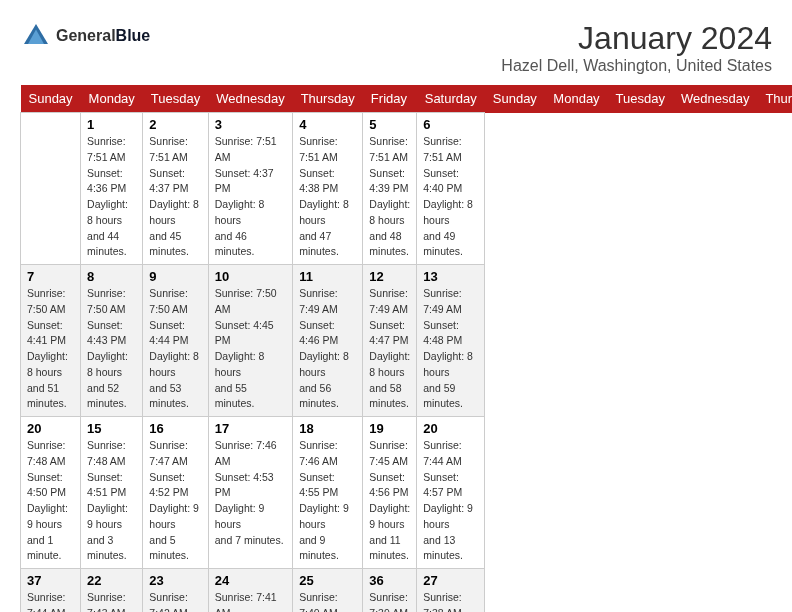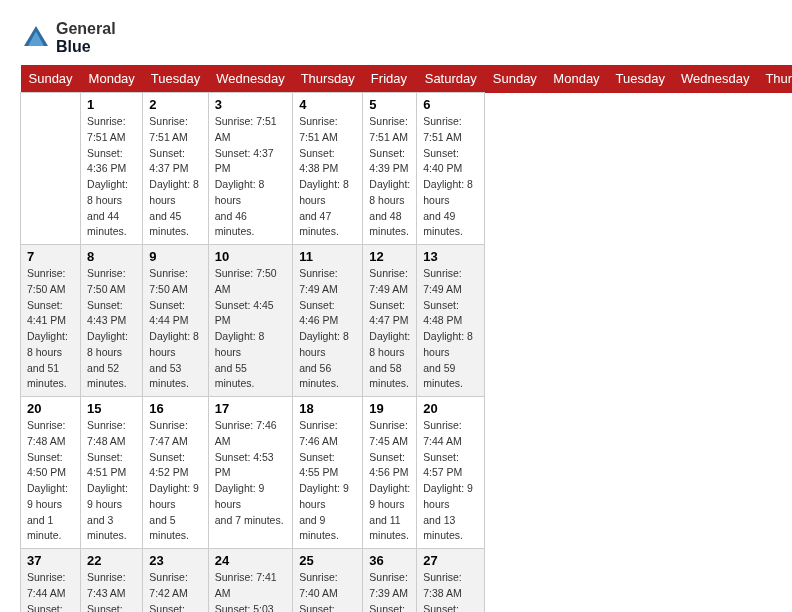--- a/index.html
+++ b/index.html
@@ -16,21 +16,21 @@
       align-items: flex-start;
       margin-bottom: 10px;
     }
     .logo {
       display: flex;
       align-items: center;
       gap: 4px;
     }
     .logo-text {
       display: flex;
-      flex-direction: column;
+      flex-direction: row;
       line-height: 1.1;
     }
     .logo-general {
       font-size: 16px;
       font-weight: bold;
       color: #333;
     }
     .logo-blue {
       font-size: 16px;
       font-weight: bold;
@@ -103,20 +103,22 @@
     <svg class="logo-icon" viewBox="0 0 40 40">
       <polygon points="20,5 35,30 5,30" fill="#2e6da4"></polygon>
       <polygon points="20,12 30,30 10,30" fill="#5a9fd4"></polygon>
     </svg>
     <div class="logo-text">
       <span class="logo-general">General</span>
       <span class="logo-blue">Blue</span>
     </div>
   </div>
   <div class="title-block">
+    <div class="month-title">January 2024</div>
+    <div class="location">Hazel Dell, Washington, United States</div>
   </div>
 </div>
 
 <table>
   <thead>
     <tr>
     <th>Sunday</th>
         <th>Monday</th>
         <th>Tuesday</th>
         <th>Wednesday</th>

